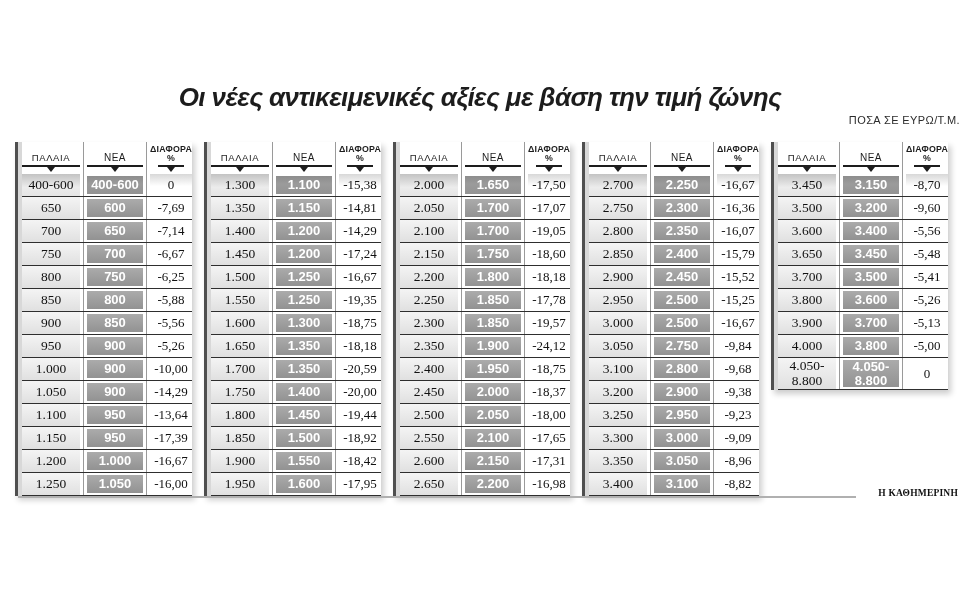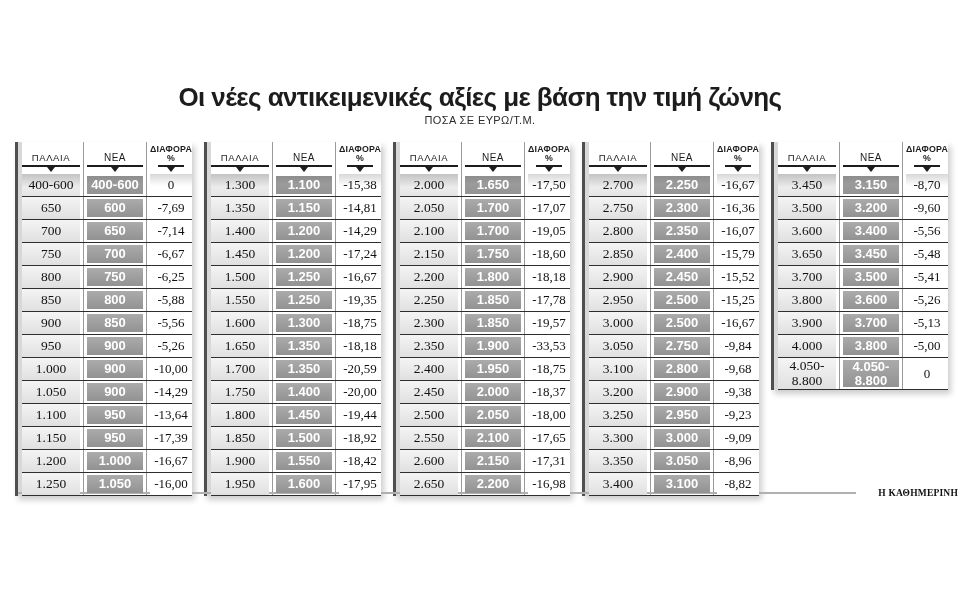--- a/index.html
+++ b/index.html
@@ -1,20 +1,20 @@
 <!DOCTYPE html>
 <html><head>
 <meta charset="utf-8">
 <style>
   html,body{margin:0;padding:0;width:960px;height:600px;overflow:hidden;background:#fff;}
   body{position:relative;font-family:"Liberation Sans",sans-serif;color:#1a1a1a;}
 
   .title{position:absolute;top:82px;left:0;width:960px;text-align:center;
-         font-size:26px;font-weight:bold;letter-spacing:-0.6px;color:#1c1c1c;}
-  .subtitle{position:absolute;top:114px;left:0;width:960px;text-align:center;
+         font-size:26px;font-weight:bold;letter-spacing:-0.6px;color:#1c1c1c;font-style:italic;}
+  .subtitle{position:absolute;top:114px;left:0;width:960px;text-align:right;
             font-size:11px;letter-spacing:0.4px;color:#2b2b2b;}
 
   .tables{position:absolute;top:142px;left:15px;width:934px;display:flex;gap:12px;align-items:flex-start;}
 
   .tbl{position:relative;box-sizing:border-box;width:177px;
        border-left:3px solid #4f4f4f;padding-left:4px;
        background:linear-gradient(90deg,#d8d8d8 0,#d8d8d8 4px,#ffffff 4px);
        box-shadow:3px 4px 6px rgba(0,0,0,0.20);}
 
   .vsep{position:absolute;top:0;bottom:0;width:1px;background:#9a9a9a;}
@@ -40,21 +40,21 @@
   .gA,.gB{width:7px;}
   .c-new{width:56px;display:flex;align-items:stretch;}
   .c-new .box{flex:1;margin:2px 0;display:flex;align-items:center;justify-content:center;text-align:center;
         background:linear-gradient(#ababab,#929292);color:#fff;font-weight:bold;font-size:13px;line-height:1.05;}
   .c-diff{width:42px;display:flex;align-items:center;justify-content:center;background:#fff;
           font-family:"Liberation Serif",serif;font-size:13px;color:#111;}
   .trow.first .c-old{background:linear-gradient(#c3c3c3,#ececec 60%,#e5e5e5);}
   .trow.first .c-diff{background:linear-gradient(#d8d8d8,#ffffff 55%);}
   .trow.first .box{background:linear-gradient(#8d8d8d,#9b9b9b 45%,#939393);}
 
-  .credit{position:absolute;top:488px;left:18px;width:940px;display:flex;align-items:center;gap:22px;}
+  .credit{position:absolute;top:488px;left:18px;width:940px;display:flex;align-items:flex-end;gap:22px;}
   .credit-line{flex:1;height:2px;background:#b0b0b0;}
   .credit-text{font-family:"Liberation Serif",serif;font-weight:bold;font-size:9.5px;
                letter-spacing:0.2px;color:#111;white-space:nowrap;}
 </style>
 </head>
 <body>
 
 <div class="title">Οι νέες αντικειμενικές αξίες με βάση την τιμή ζώνης</div>
 <div class="subtitle">ΠΟΣΑ ΣΕ ΕΥΡΩ/Τ.Μ.</div>
 
@@ -449,21 +449,21 @@
         <div class="gB"></div>
         <div class="c-diff">-19,57</div>
       </div>
       <div class="trow">
         <div class="c-old">2.350</div>
         <div class="gA"></div>
         <div class="c-new">
           <div class="box">1.900</div>
         </div>
         <div class="gB"></div>
-        <div class="c-diff">-33,53</div>
+        <div class="c-diff">-24,12</div>
       </div>
       <div class="trow">
         <div class="c-old">2.400</div>
         <div class="gA"></div>
         <div class="c-new">
           <div class="box">1.950</div>
         </div>
         <div class="gB"></div>
         <div class="c-diff">-18,75</div>
       </div>

